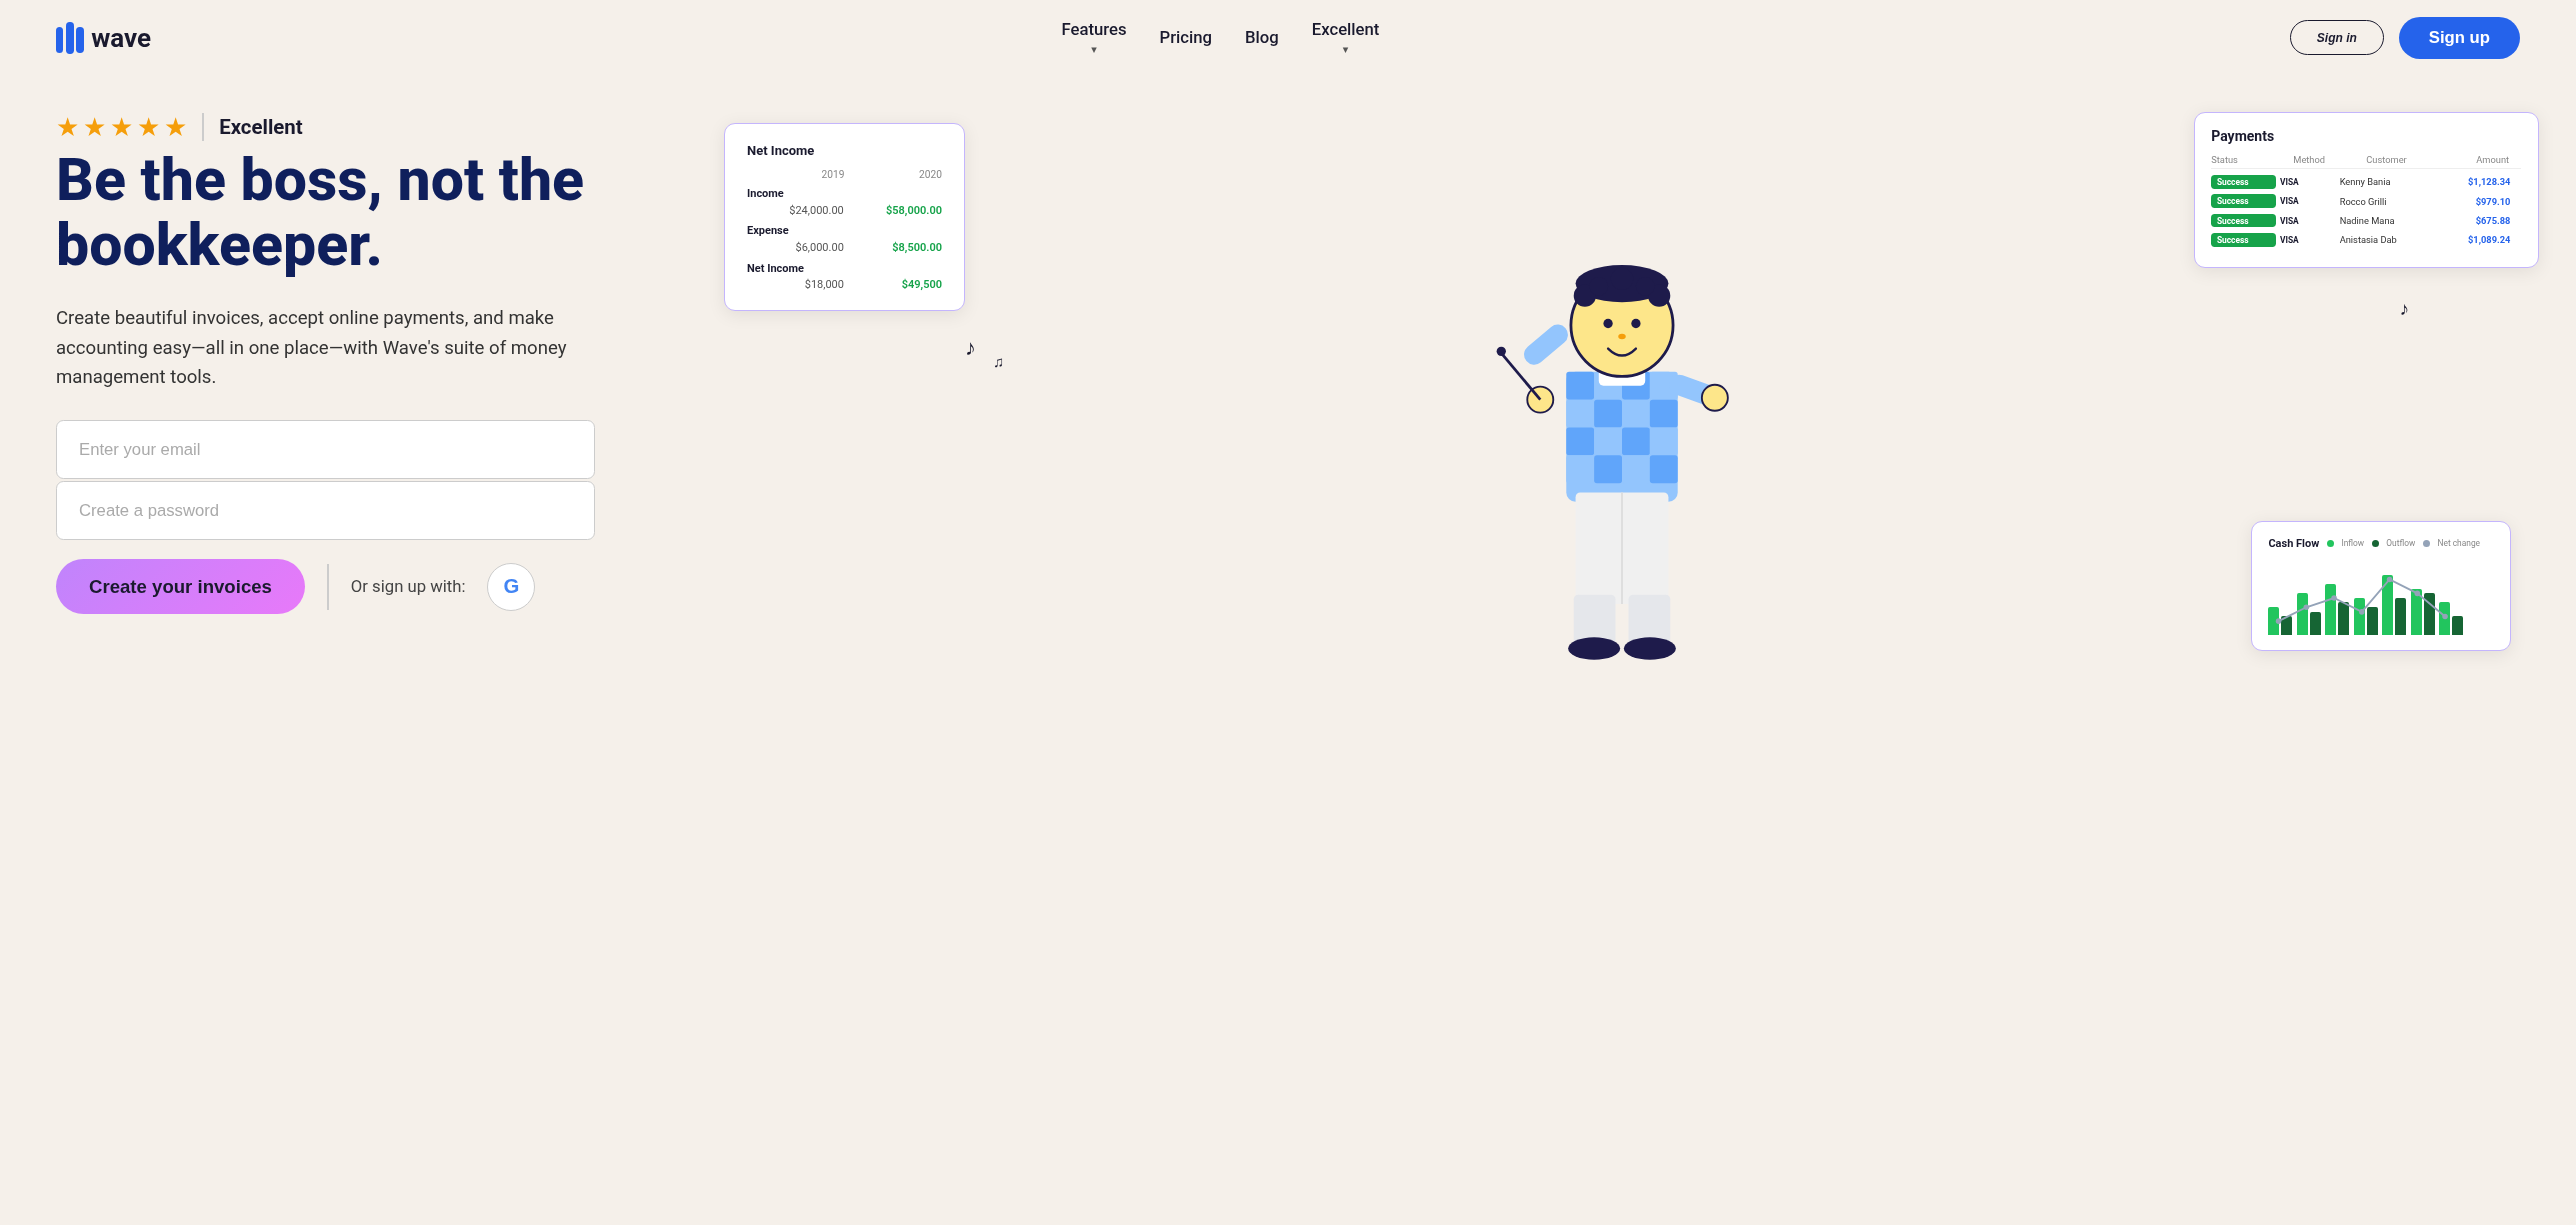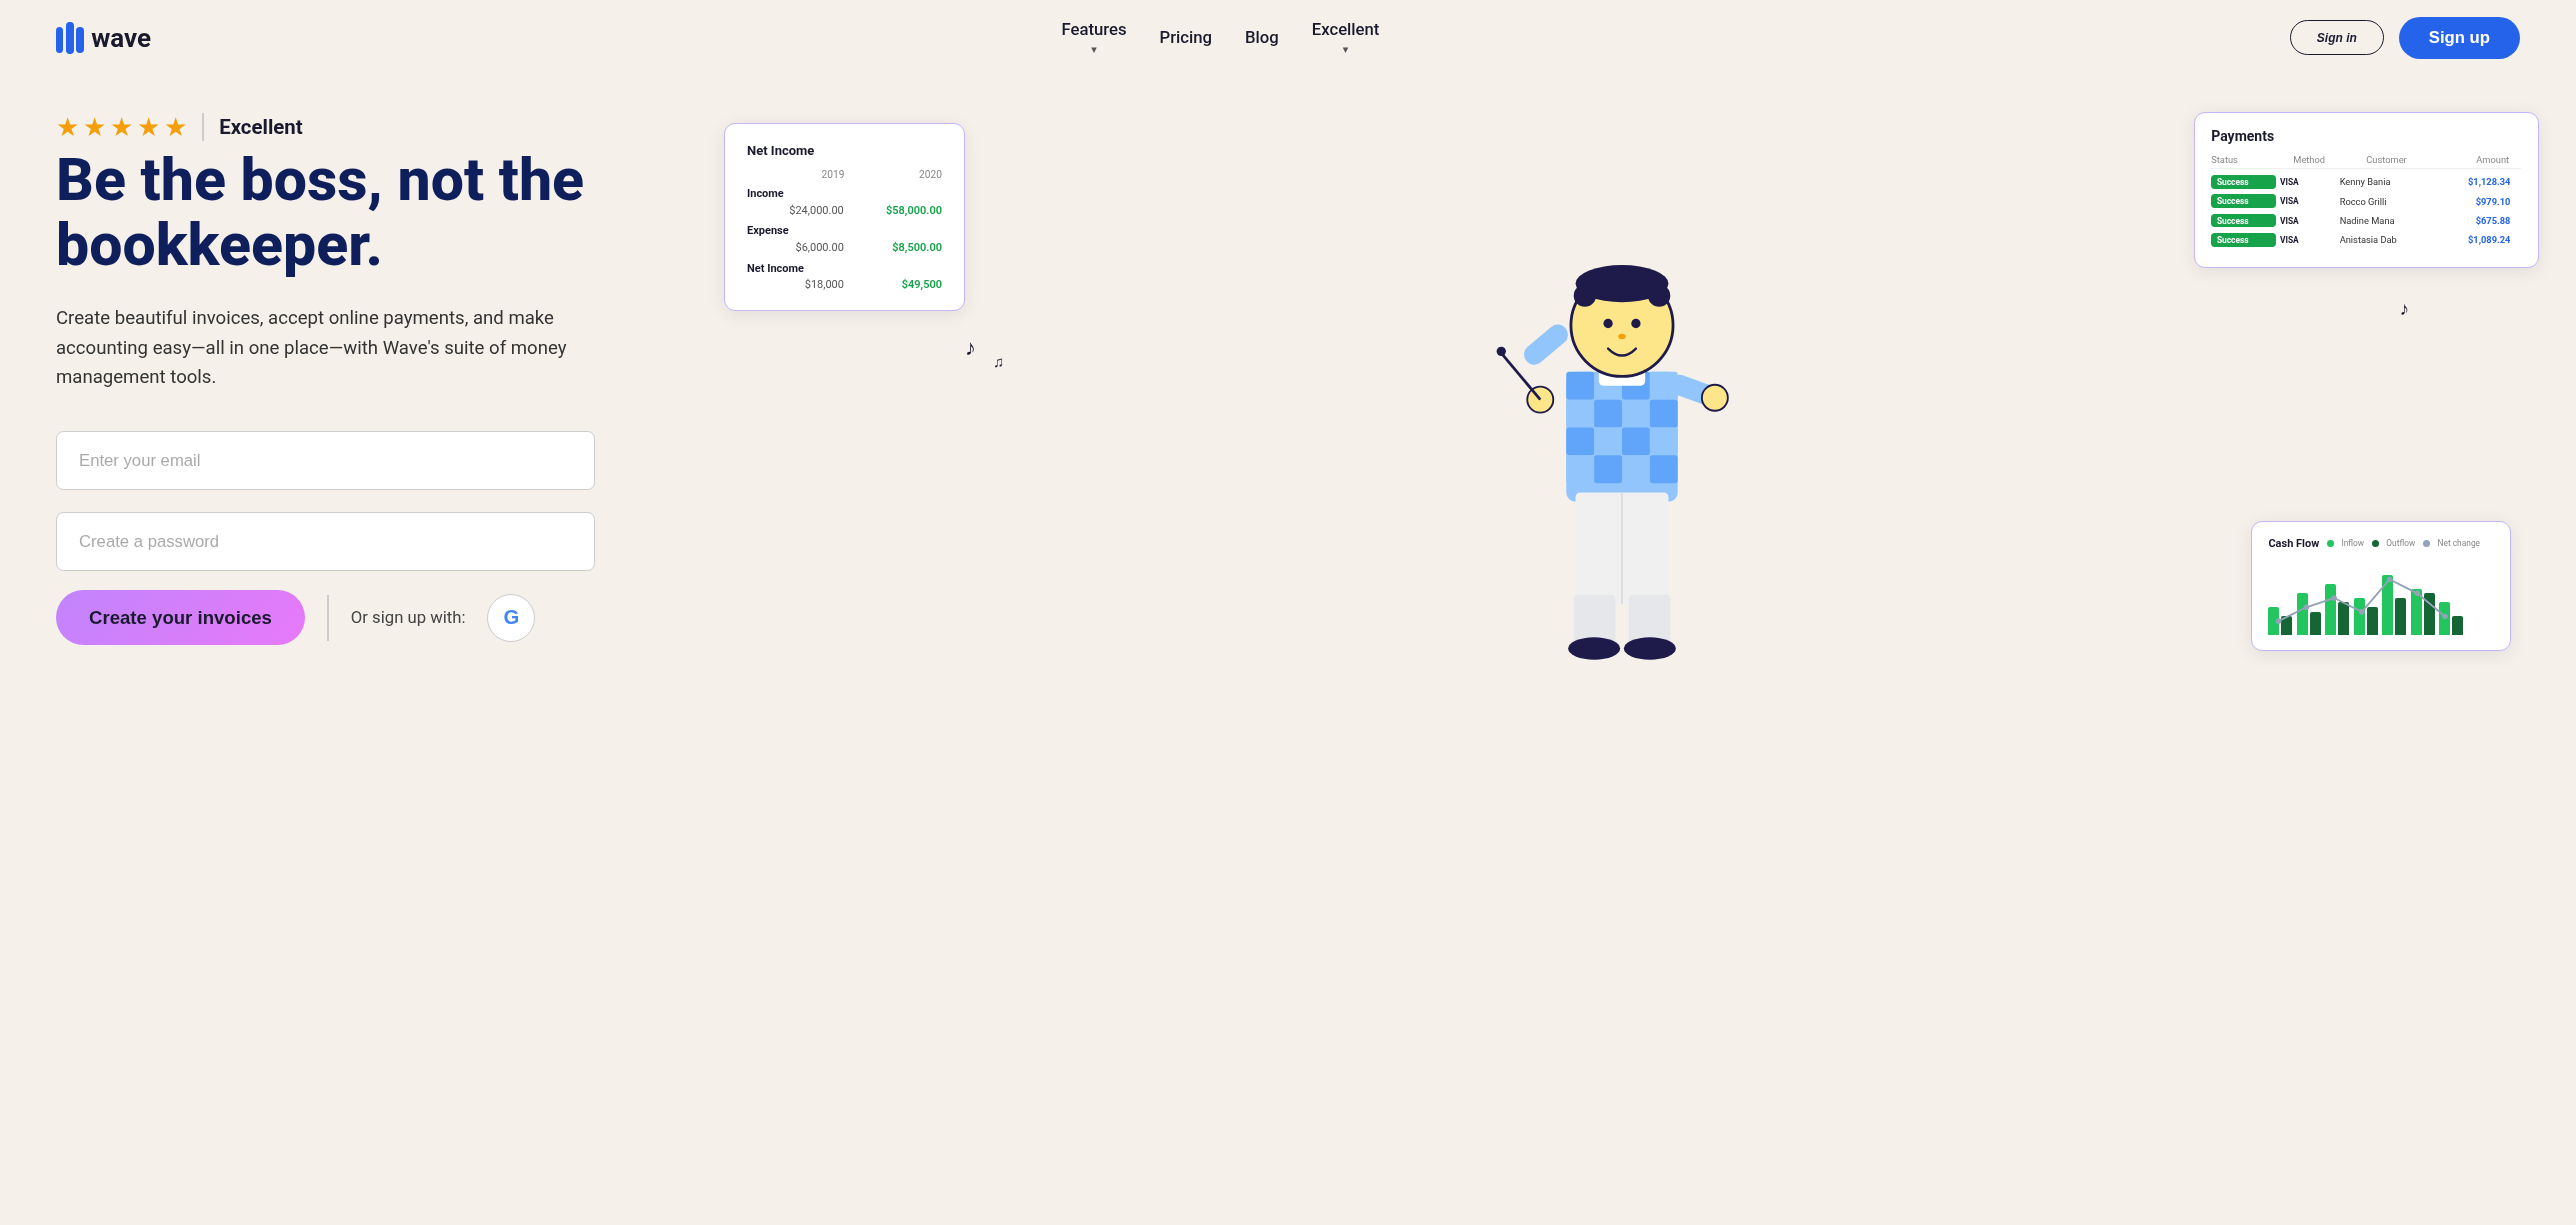--- a/index.html
+++ b/index.html
@@ -165,28 +165,28 @@
       font-weight: 800;
       color: #0f1f5c;
       line-height: 1.1;
       margin-bottom: 26px;
     }
 
     .subheadline {
       font-size: 18.6px;
       color: #333;
       line-height: 1.6;
-      margin-bottom: 38px;
+      margin-bottom: 27px;
       max-width: 539px;
     }
 
     .form-group {
       display: flex;
       flex-direction: column;
-      gap: 22px;
+      gap: 2px;
       margin-bottom: 18.6px;
     }
 
     .form-input {
       width: 100%;
       max-width: 539px;
       padding: 18.6px 22px;
       border: 1.4px solid #ccc;
       border-radius: 7.4px;
       font-size: 16.7px;

